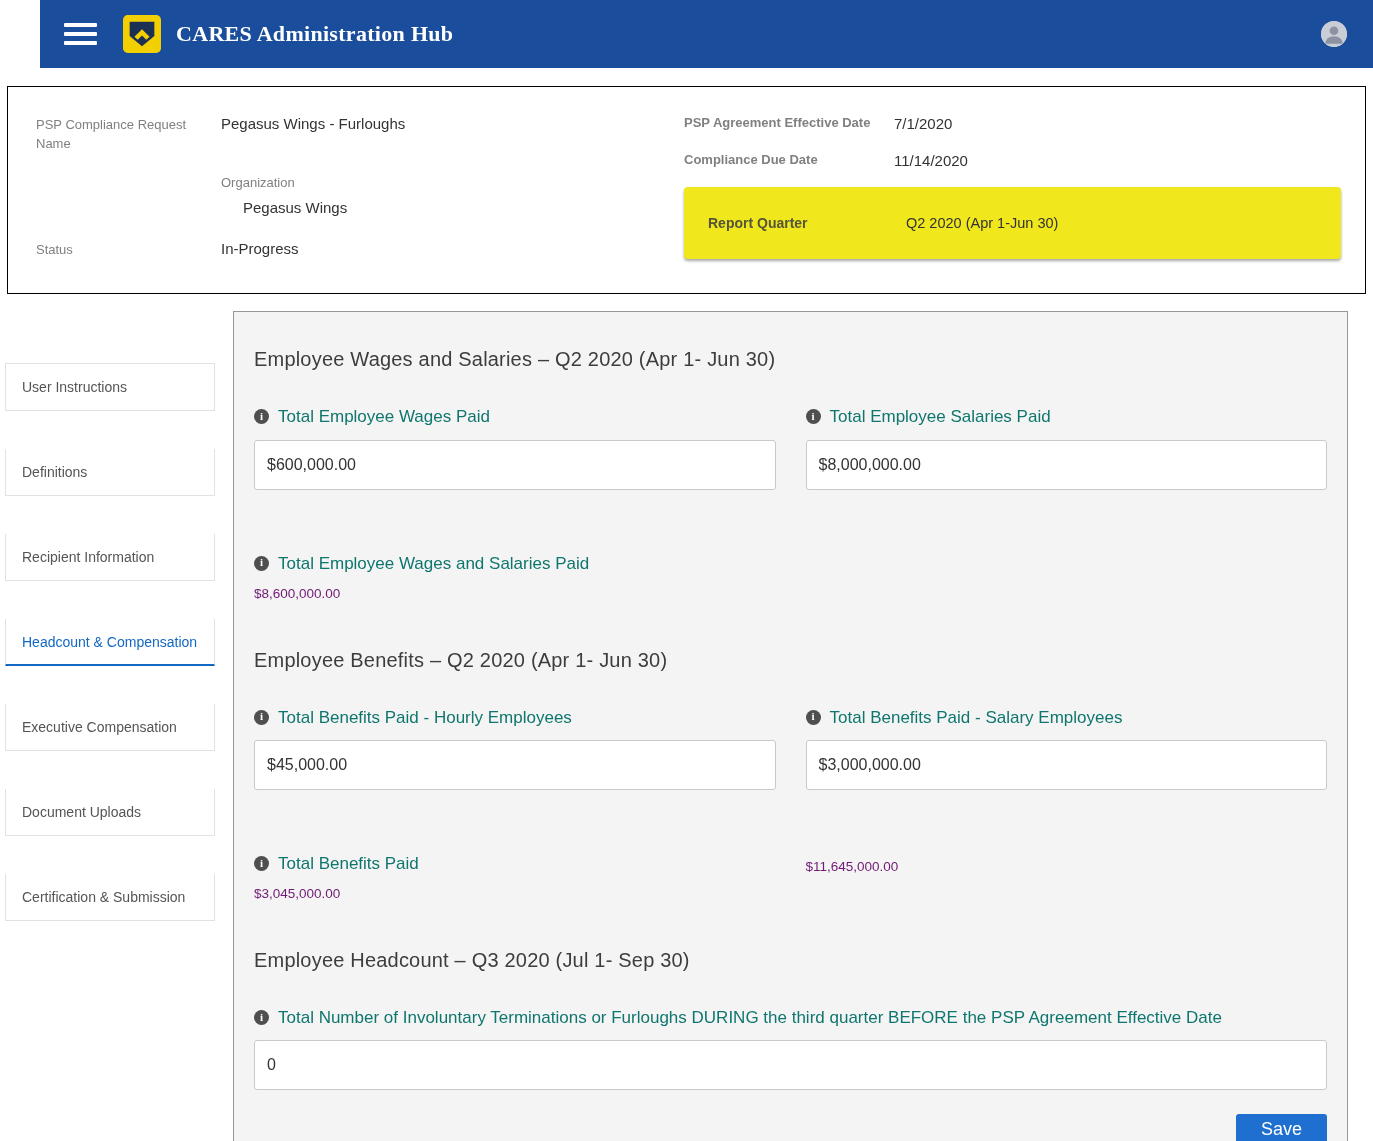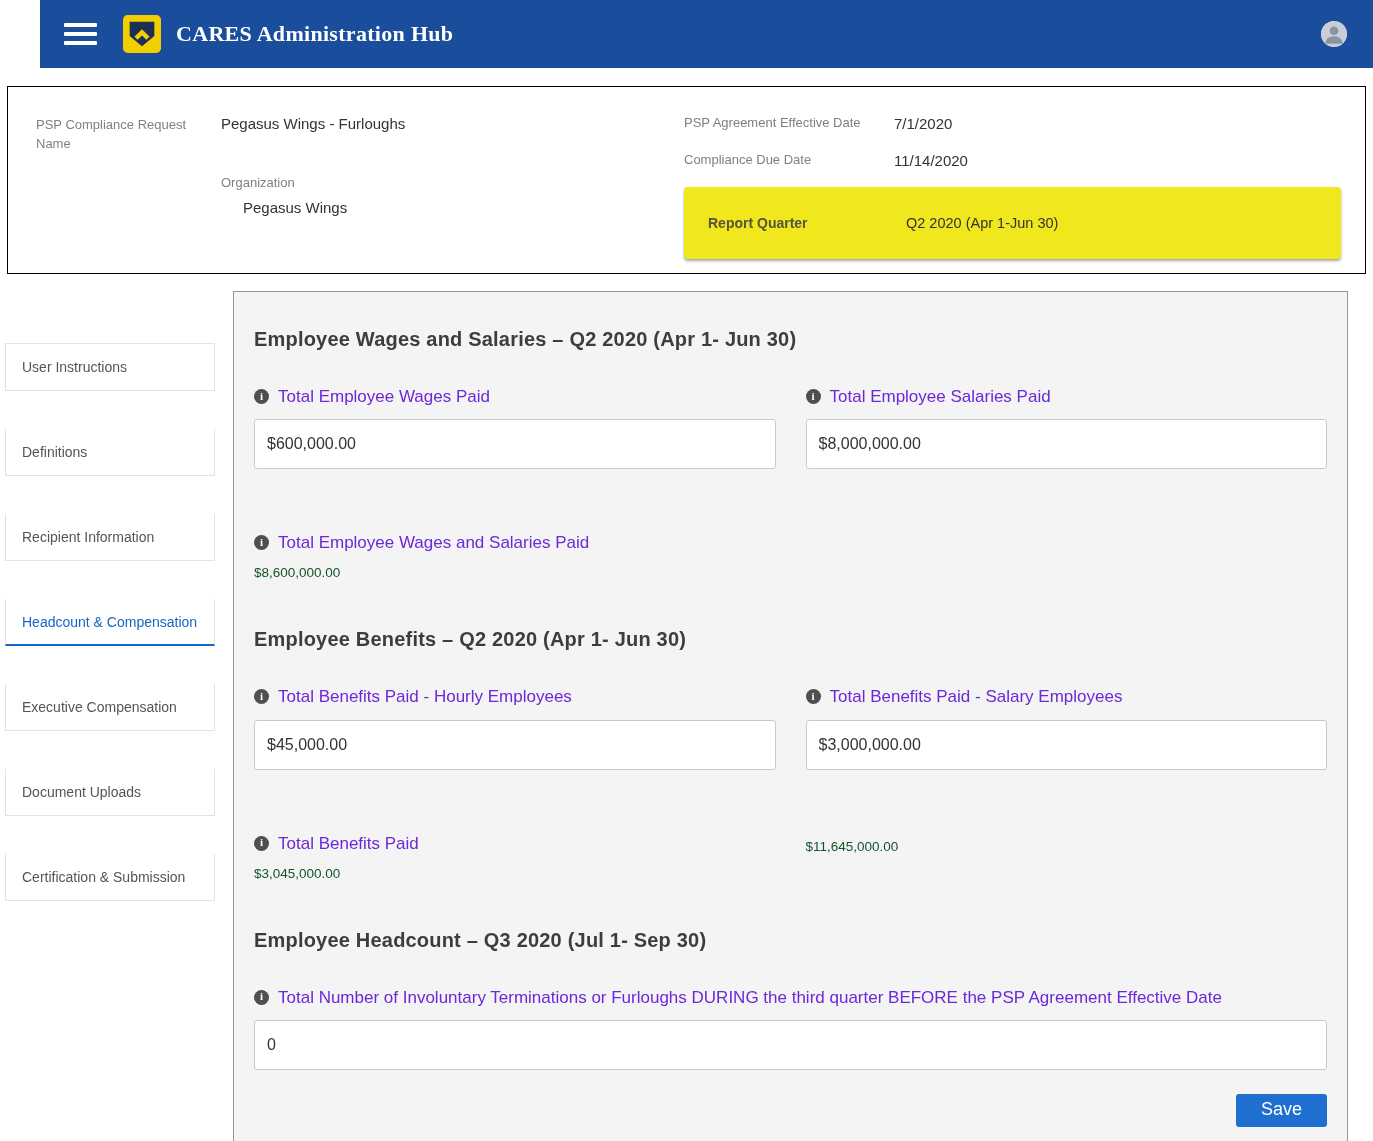--- a/index.html
+++ b/index.html
@@ -48,21 +48,21 @@
   }
   .summary .label { font-size: 13px; color: #808080; line-height: 1.45; }
   .summary .value { font-size: 15px; color: #333; line-height: 1.4; }
   .summary-left { width: 648px; flex: none; }
   .sl-row { display: flex; margin-bottom: 20px; }
   .sl-row .label { width: 185px; flex: none; padding-top: 3px; }
   .org-block { margin-left: 185px; margin-bottom: 20px; }
   .org-block .value { padding-left: 22px; margin-top: 4px; }
   .summary-right { flex: 1; }
   .sr-row { display: flex; margin-bottom: 16px; }
-  .sr-row .label { width: 210px; flex: none; padding-top: 1px; }
+  .sr-row .label { width: 210px; flex: none; padding-top: 1px; font-weight: bold; }
   .report-quarter {
     margin-top: 10px;
     background: #f0e71d;
     border-radius: 4px;
     box-shadow: 0 2px 3px rgba(0,0,0,0.35);
     height: 72px;
     display: flex; align-items: center;
     padding: 0 24px;
   }
   .rq-label { font-size: 14px; font-weight: bold; color: #55553a; width: 198px; flex: none; }
@@ -91,30 +91,30 @@
   .main-panel {
     flex: 1;
     margin: 17px 0 0 18px;
     background: #f4f4f4;
     border: 1px solid #979797;
     padding: 36px 20px 18px 20px;
     min-height: 778px;
   }
 
   .section-title {
-    font-size: 20px; font-weight: 700; color: #3d3d3d;
+    font-size: 20px; font-weight: 400; color: #3d3d3d;
     letter-spacing: .2px;
     margin-bottom: 32px;
   }
   .fields-grid {
     display: grid; grid-template-columns: 1fr 1fr; column-gap: 30px;
   }
   .field-label {
     display: flex; align-items: flex-start; gap: 9px;
-    font-size: 17px; color: #6d28d9; margin-bottom: 9px; line-height: 1.6;
+    font-size: 17px; color: #0f766e; margin-bottom: 9px; line-height: 1.6;
   }
   .info-icon {
     width: 15px; height: 15px; border-radius: 50%;
     background: #4f4f4f; color: #fff;
     font-size: 11px; font-weight: bold;
     display: inline-flex; align-items: center; justify-content: center;
     flex: none; margin-top: 6px;
     font-family: "Liberation Serif", serif;
     cursor: pointer;
   }
@@ -124,21 +124,21 @@
     border: 1px solid #c9c9c9; border-radius: 3px;
     padding: 0 12px;
     font-size: 16px; color: #333;
     font-family: "Liberation Sans", sans-serif;
     background: #fff;
   }
   .readonly-grid {
     display: grid; grid-template-columns: 1fr 1fr; column-gap: 30px;
     margin-top: 60px; margin-bottom: 48px;
   }
-  .readonly-value { font-size: 13.5px; color: #14532d; margin-top: 9px; }
+  .readonly-value { font-size: 13.5px; color: #701a75; margin-top: 9px; }
 
   .headcount-field .field-label { max-width: 1000px; }
   .save-row { display: flex; justify-content: flex-end; margin-top: 24px; }
   .save-btn {
     background: #1e6fd0; color: #fff;
     border: none; border-radius: 3px;
     font-size: 18px; padding: 5px 25px 7px 25px;
     font-family: "Liberation Sans", sans-serif;
     cursor: pointer;
   }
@@ -172,20 +172,24 @@
 <section class="summary">
   <div class="summary-left">
     <div class="sl-row">
       <div class="label">PSP Compliance Request Name</div>
       <div class="value">Pegasus Wings - Furloughs</div>
     </div>
     <div class="org-block">
       <div class="label">Organization</div>
       <div class="value">Pegasus Wings</div>
     </div>
+    <div class="sl-row">
+      <div class="label">Status</div>
+      <div class="value">In-Progress</div>
+    </div>
   </div>
   <div class="summary-right">
     <div class="sr-row">
       <div class="label">PSP Agreement Effective Date</div>
       <div class="value">7/1/2020</div>
     </div>
     <div class="sr-row">
       <div class="label">Compliance Due Date</div>
       <div class="value">11/14/2020</div>
     </div>

